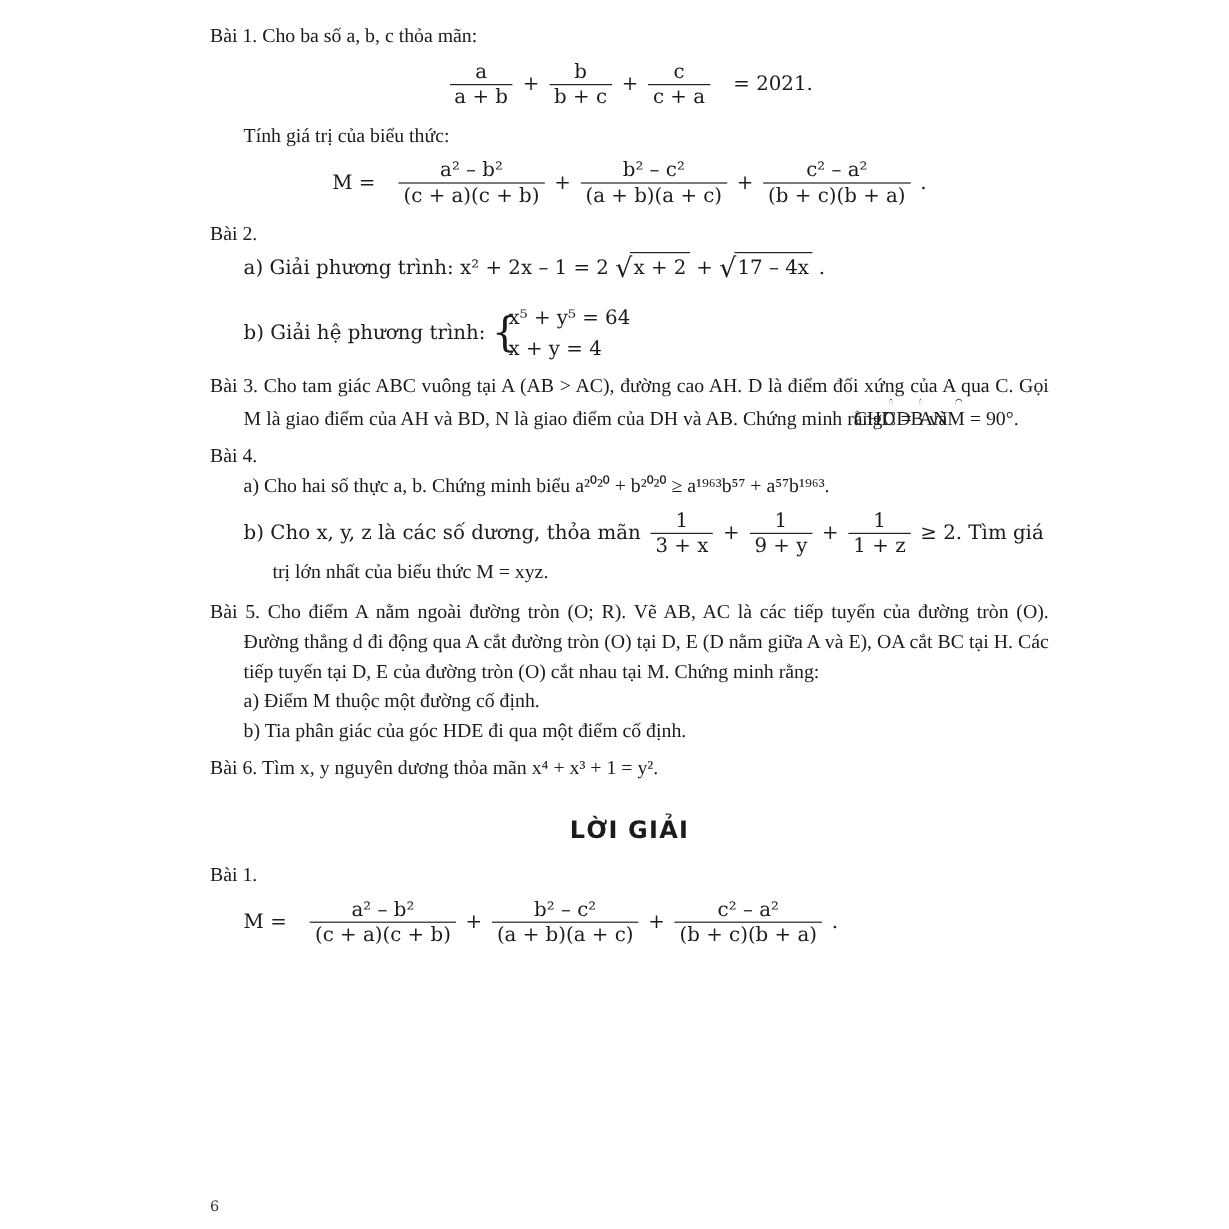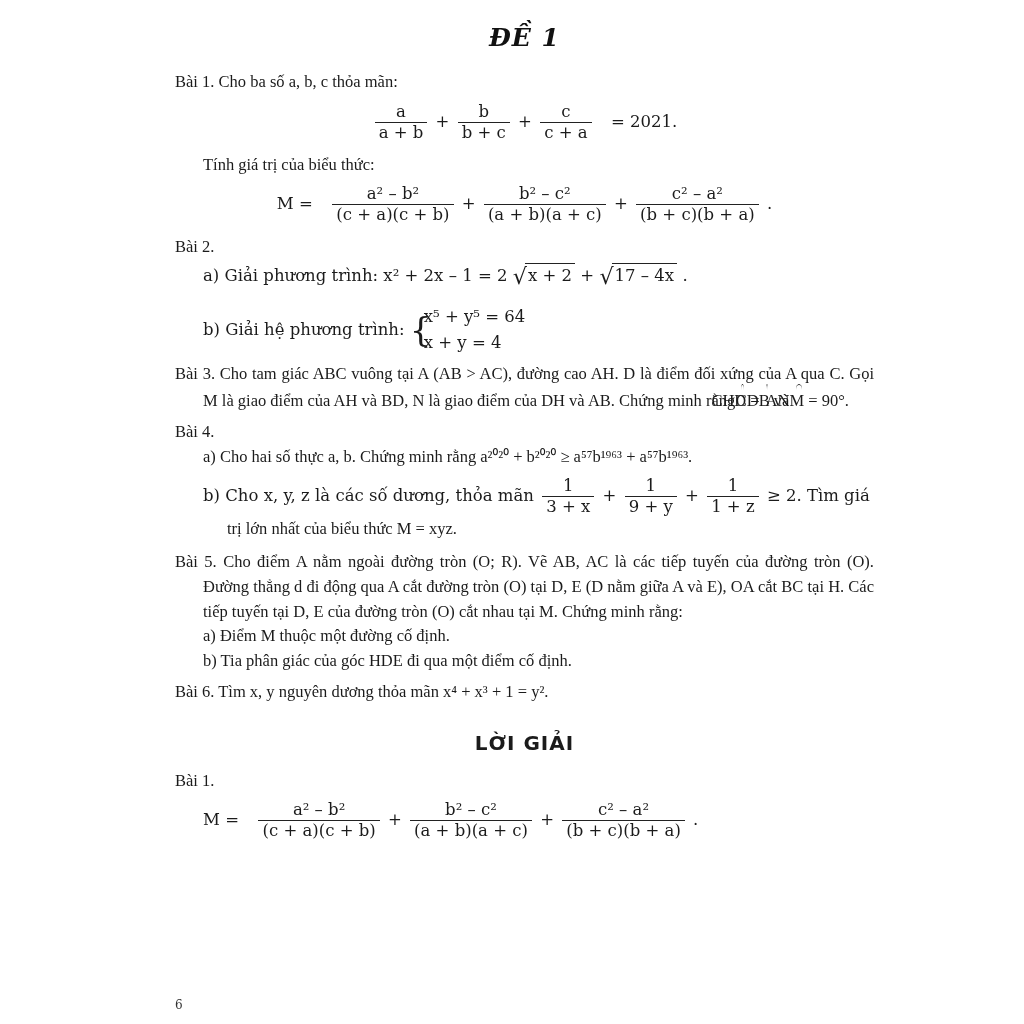--- a/index.html
+++ b/index.html
@@ -85,21 +85,20 @@
     color:#333;
     font-family:"DejaVu Serif", serif;
   }
   .sp{display:inline-block;width:6px;}
 </style>
 </head>
 <body>
 
 <div class="page">
 
-  <div class="title">ĐỀ 1</div>
 
   <div class="block">
     <div class="line hang">
       <span class="bai">Bài 1.</span>
       <span>Cho ba số a, b, c thỏa mãn:</span>
     </div>
 
     <div class="centered m">
       <span class="frac">
         <span class="num">a</span>
@@ -179,21 +178,21 @@
       <span>và</span>
       <span class="arcs">ANM</span>
       <span>= 90°.</span>
     </div>
   </div>
 
   <div class="block">
     <div class="line">
       <span class="bai">Bài 4.</span>
     </div>
-    <div class="line indent">a) Cho hai số thực a, b. Chứng minh rằng a²⁰²⁰ + b²⁰²⁰ ≥ a⁵⁷b¹⁹⁶³ + a⁵⁷b¹⁹⁶³.</div>
+    <div class="line indent">a) Cho hai số thực a, b. Chứng minh biểu a²⁰²⁰ + b²⁰²⁰ ≥ a¹⁹⁶³b⁵⁷ + a⁵⁷b¹⁹⁶³.</div>
 
     <div class="line indent m" style="margin-top:8px;">
       <span>b) Cho x, y, z là các số dương, thỏa mãn</span>
       <span class="frac">
         <span class="num">1</span>
         <span class="den">3 + x</span>
       </span>
       +
       <span class="frac">
         <span class="num">1</span>

